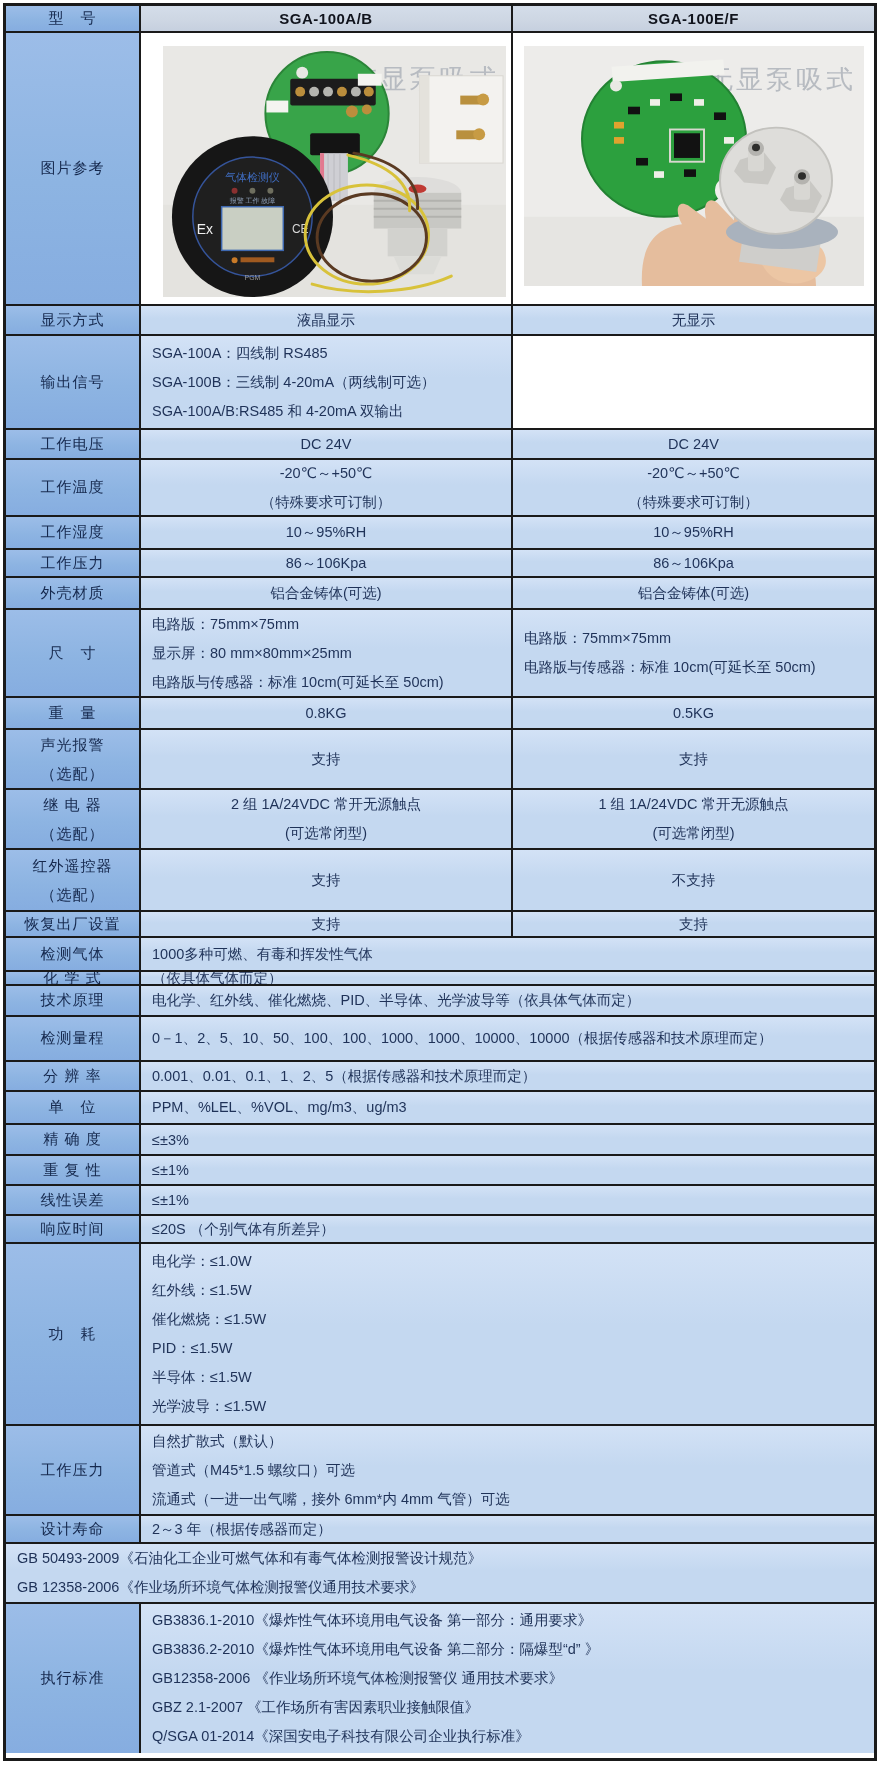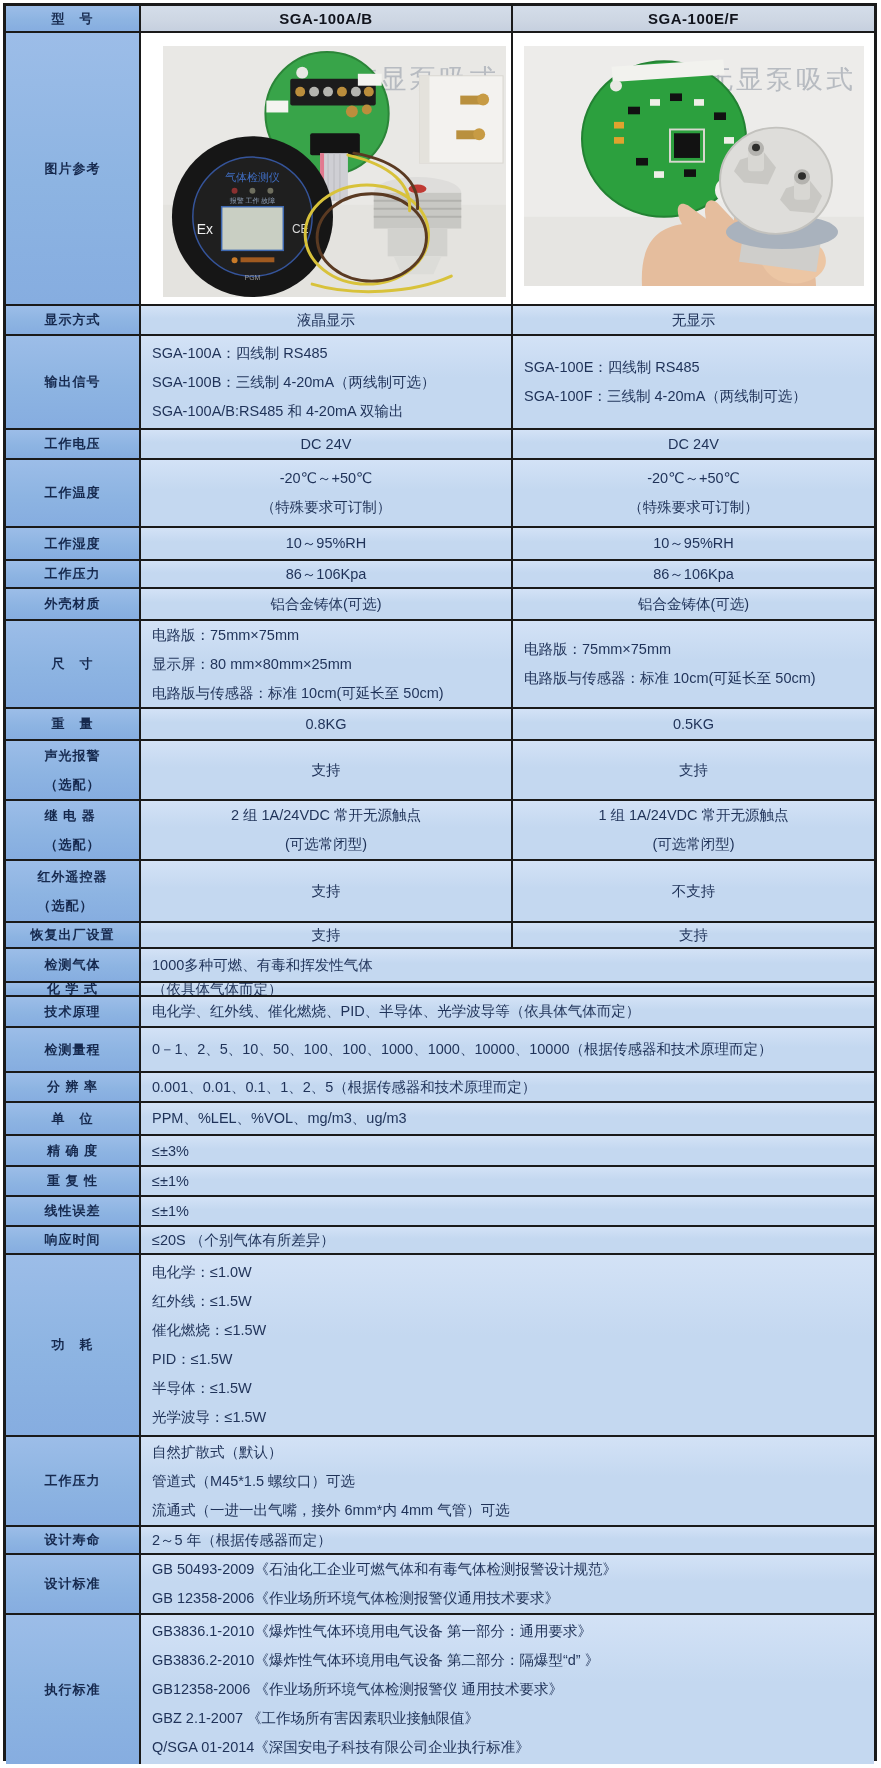--- a/index.html
+++ b/index.html
@@ -12,21 +12,21 @@
     position:absolute;left:3px;top:3px;width:874px;height:1758px;
     border:3px solid #1a1a1a;box-sizing:border-box;
     display:flex;flex-direction:column;background:#fff;
   }
   .tr{display:flex;border-bottom:2px solid #1a1a1a;box-sizing:border-box;flex:0 0 auto;overflow:hidden;}
   .tr:last-child{border-bottom:none;}
   .th{
     flex:0 0 135px;box-sizing:border-box;border-right:2px solid #1a1a1a;
     background:linear-gradient(180deg,#9cbde8 0%,#8DB4E2 55%,#86ade0 100%);
     display:flex;flex-direction:column;align-items:center;justify-content:center;
-    font-weight:bold;font-size:13px;color:#16294e;letter-spacing:1px;
+    font-weight:normal;font-size:15px;color:#16294e;letter-spacing:1px;text-align:center;
   }
   .td{
     box-sizing:border-box;
     background:linear-gradient(180deg,#d3e2f6 0%,#c4d8f0 45%,#c4d8f0 100%);
     color:#1f3258;font-size:14.5px;
     display:flex;align-items:center;justify-content:center;text-align:center;
   }
   .td.a{flex:0 0 372px;border-right:2px solid #1a1a1a;}
   .td.b{flex:1;}
   .td.full{flex:1;}
@@ -183,31 +183,29 @@
     <div class="th">显示方式</div>
     <div class="td a">液晶显示</div>
     <div class="td b">无显示</div>
   </div>
 
   <div class="tr" style="height:94px">
     <div class="th">输出信号</div>
     <div class="td a l ml">SGA-100A：四线制 RS485
 SGA-100B：三线制 4-20mA（两线制可选）
 SGA-100A/B:RS485 和 4-20mA 双输出</div>
-    <div class="td b l ml">SGA-100E：四线制 RS485
-SGA-100F：三线制 4-20mA（两线制可选）</div>
   </div>
 
   <div class="tr" style="height:30px">
     <div class="th">工作电压</div>
     <div class="td a">DC 24V</div>
     <div class="td b">DC 24V</div>
   </div>
 
-  <div class="tr" style="height:68px">
+  <div class="tr" style="height:57px">
     <div class="th">工作温度</div>
     <div class="td a ml">-20℃～+50℃
 （特殊要求可订制）</div>
     <div class="td b ml">-20℃～+50℃
 （特殊要求可订制）</div>
   </div>
 
   <div class="tr" style="height:33px">
     <div class="th">工作湿度</div>
     <div class="td a">10～95%RH</div>
@@ -332,25 +330,24 @@
 
   <div class="tr" style="height:90px">
     <div class="th">工作压力</div>
     <div class="td full l ml">自然扩散式（默认）
 管道式（M45*1.5 螺纹口）可选
 流通式（一进一出气嘴，接外 6mm*内 4mm 气管）可选</div>
   </div>
 
   <div class="tr" style="height:28px">
     <div class="th">设计寿命</div>
-    <div class="td full l">2～5 年（根据传感器而定）</div>
+    <div class="td full l">2～3 年（根据传感器而定）</div>
   </div>
 
   <div class="tr" style="height:60px">
-    <div class="th">设计标准</div>
     <div class="td full l ml">GB 50493-2009《石油化工企业可燃气体和有毒气体检测报警设计规范》
 GB 12358-2006《作业场所环境气体检测报警仪通用技术要求》</div>
   </div>
 
   <div class="tr" style="height:149px">
     <div class="th">执行标准</div>
     <div class="td full l ml">GB3836.1-2010《爆炸性气体环境用电气设备 第一部分：通用要求》
 GB3836.2-2010《爆炸性气体环境用电气设备 第二部分：隔爆型“d” 》
 GB12358-2006 《作业场所环境气体检测报警仪 通用技术要求》
 GBZ 2.1-2007 《工作场所有害因素职业接触限值》

